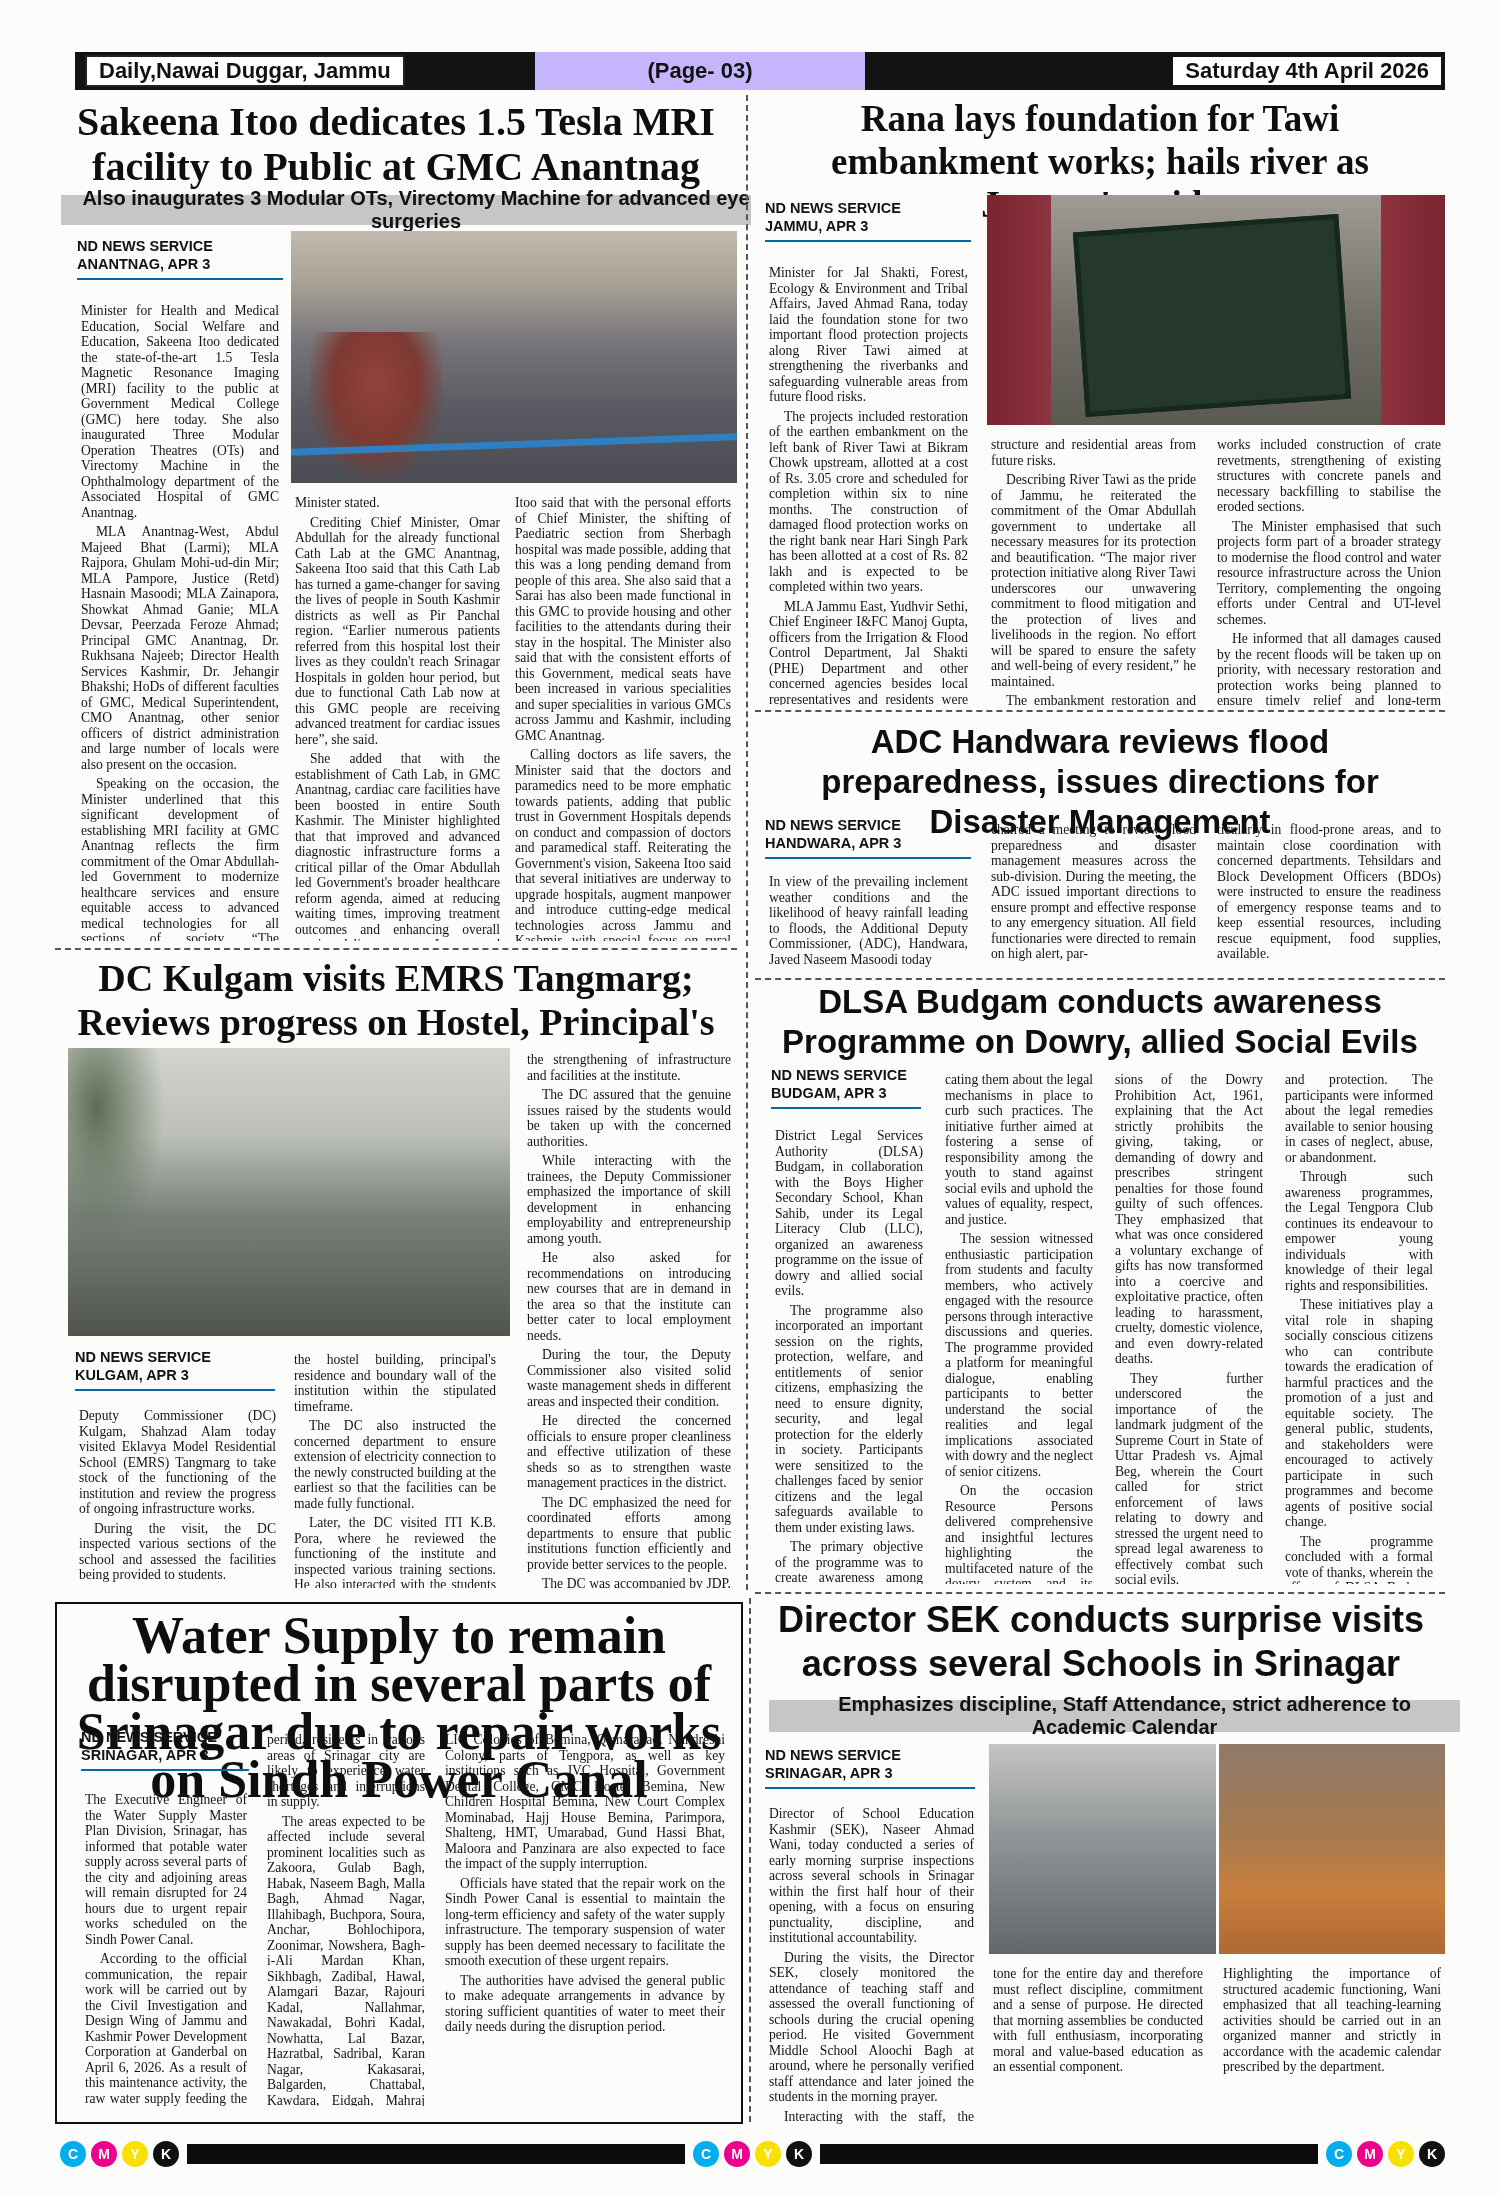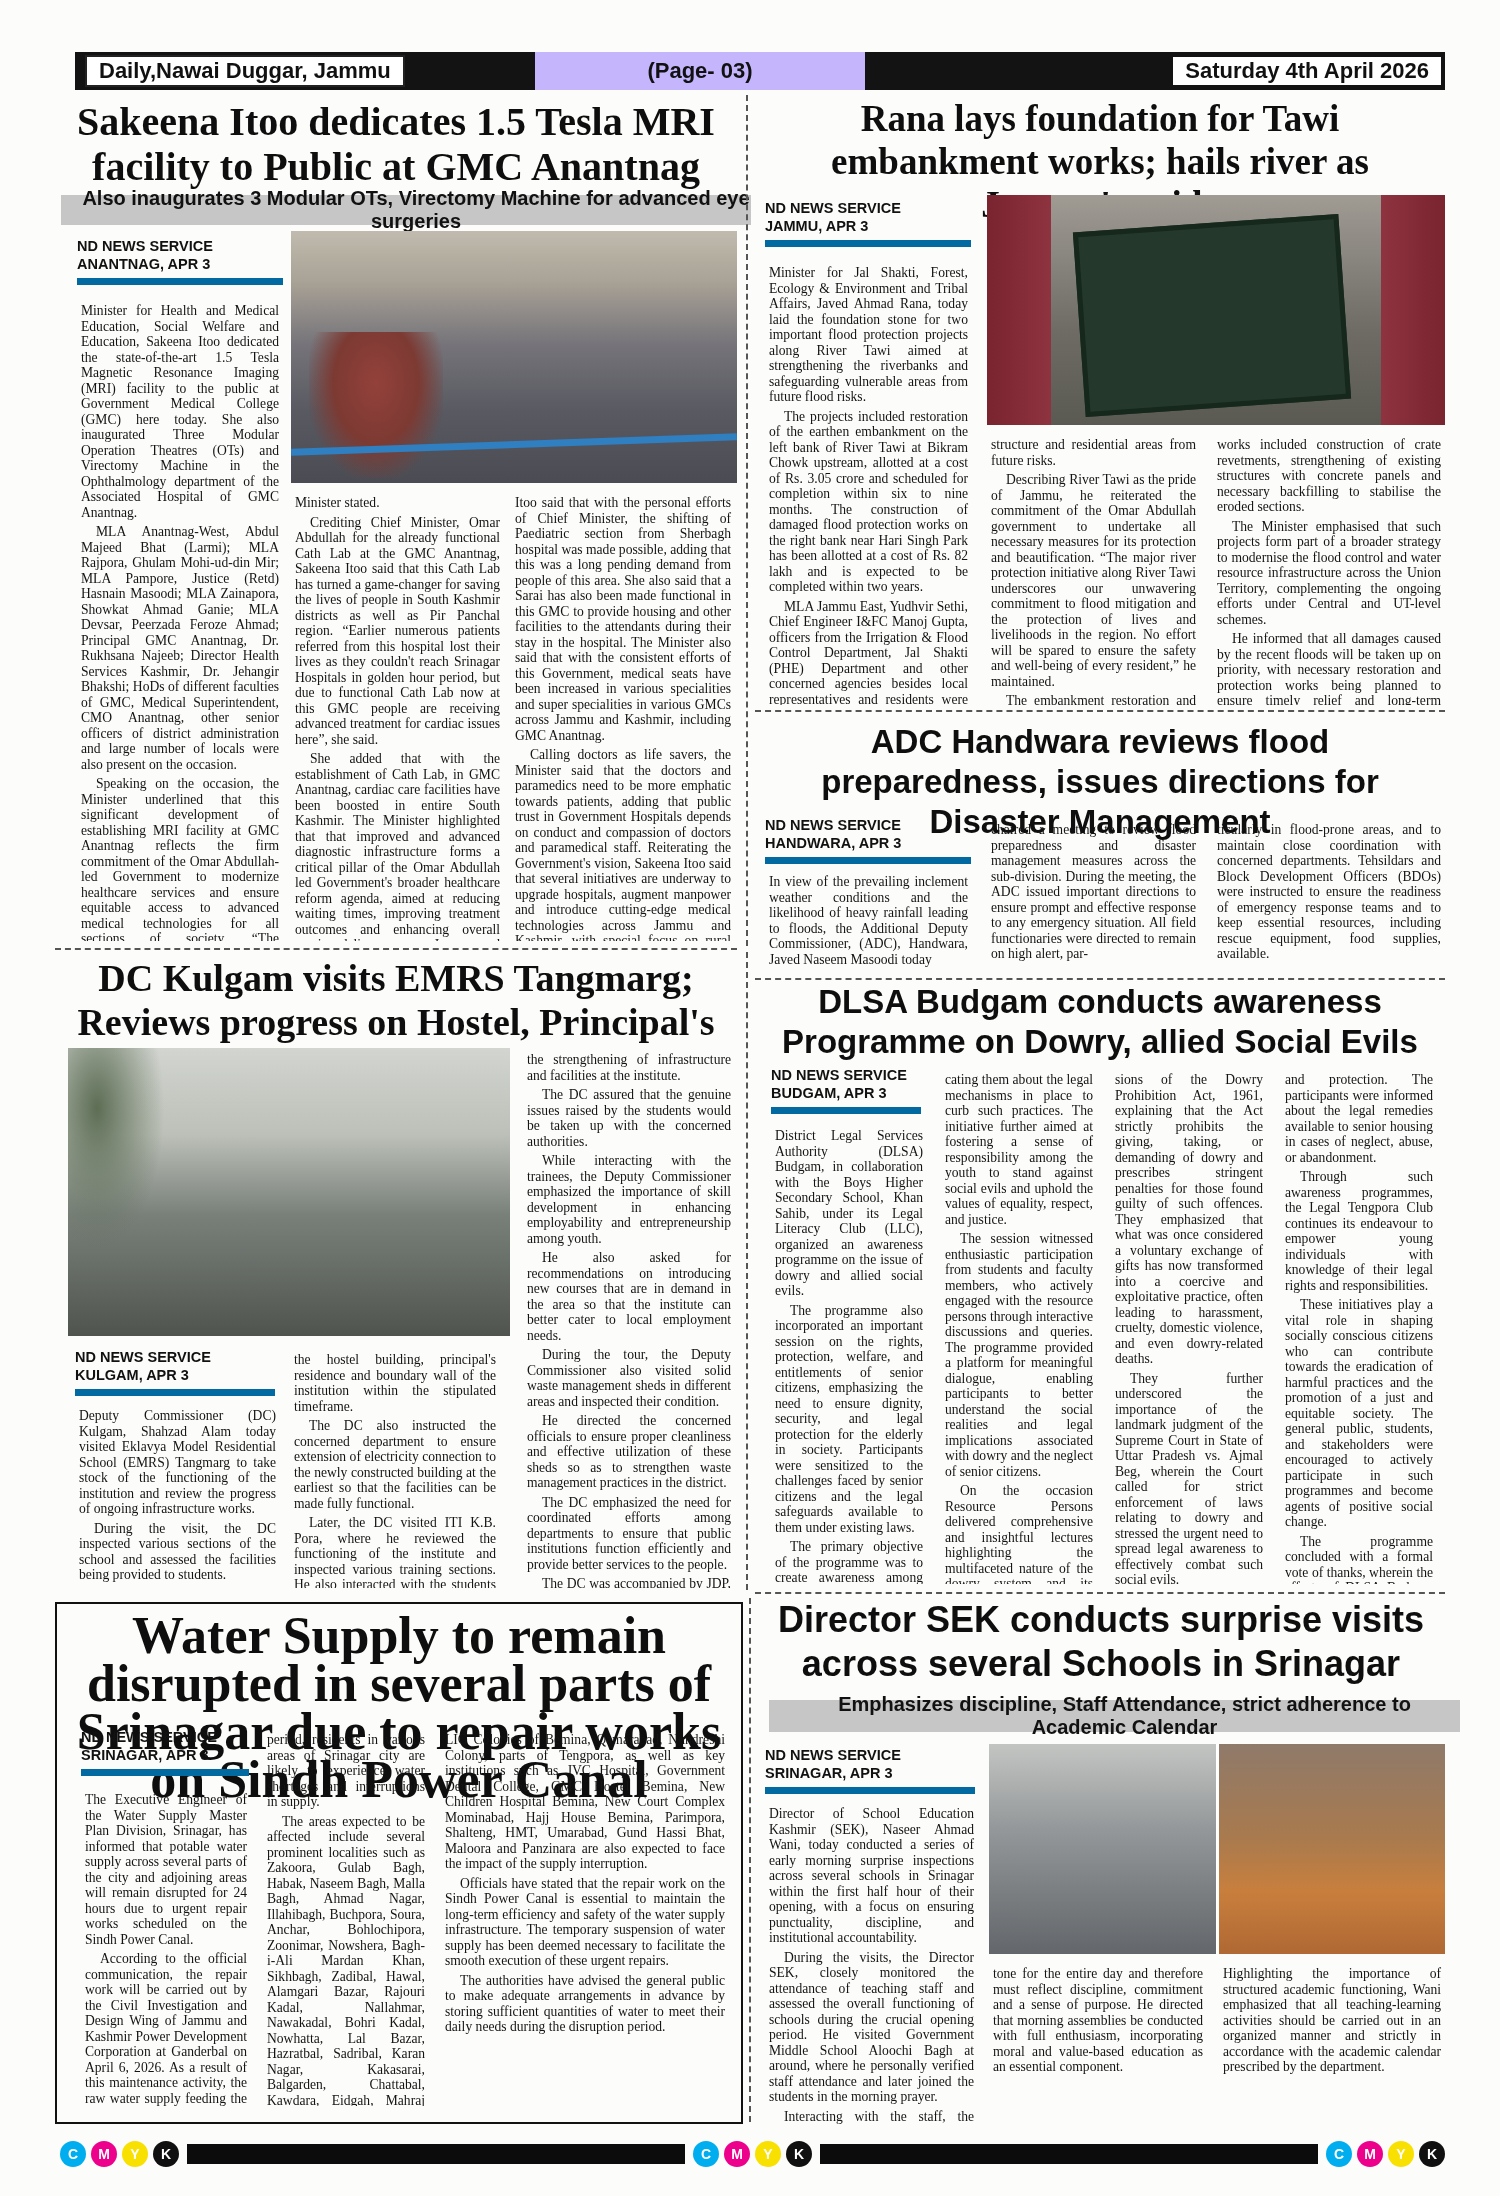--- a/index.html
+++ b/index.html
@@ -14,21 +14,21 @@
   .page-label{font-family:"Liberation Sans",sans-serif;font-weight:bold;font-size:22px;color:#111;}
   .date-box{background:#ffffff;margin-right:4px;padding:1px 12px;font-family:"Liberation Sans",sans-serif;
         font-weight:bold;font-size:22px;color:#111;}
   
   .article{position:absolute;}
   .hl-serif{position:absolute;font-family:"Liberation Serif",serif;font-weight:bold;text-align:center;color:#0e0e0e;}
   .hl-sans{position:absolute;font-family:"Liberation Sans",sans-serif;font-weight:bold;text-align:center;color:#0e0e0e;}
   .banner{position:absolute;background:#c6c6c6;font-family:"Liberation Sans",sans-serif;font-weight:bold;
         font-size:20px;text-align:center;color:#111;display:flex;align-items:center;justify-content:center;padding-left:20px;}
   .byline{position:absolute;font-family:"Liberation Sans",sans-serif;font-weight:bold;font-size:14.5px;
-        line-height:1.25;color:#111;border-bottom:7px solid #0369a1;padding-bottom:5px;}
+        line-height:1.25;color:#111;border-bottom:2px solid #0369a1;padding-bottom:5px;}
   .col{position:absolute;overflow:hidden;text-align:justify;font-size:13.6px;line-height:15.5px;}
   .col p{margin:4px;}
   .col p + p{text-indent:15px;}
   .photo{position:absolute;overflow:hidden;}
   .divider-v{position:absolute;width:0;border-left:2px dashed #555;}
   .divider-h{position:absolute;height:0;border-top:2px dashed #555;}
   
   .ph-mri{background:linear-gradient(180deg,#c0bbae 0%,#a9a296 20%,#76747a 45%,#585961 72%,#4b4c53 100%);}
   .ph-mri .figure-red{position:absolute;left:4%;top:40%;width:30%;height:58%;
         background:radial-gradient(ellipse at 50% 35%,#93413a 0%,#7c3a33 45%,rgba(120,60,50,0) 75%);}

